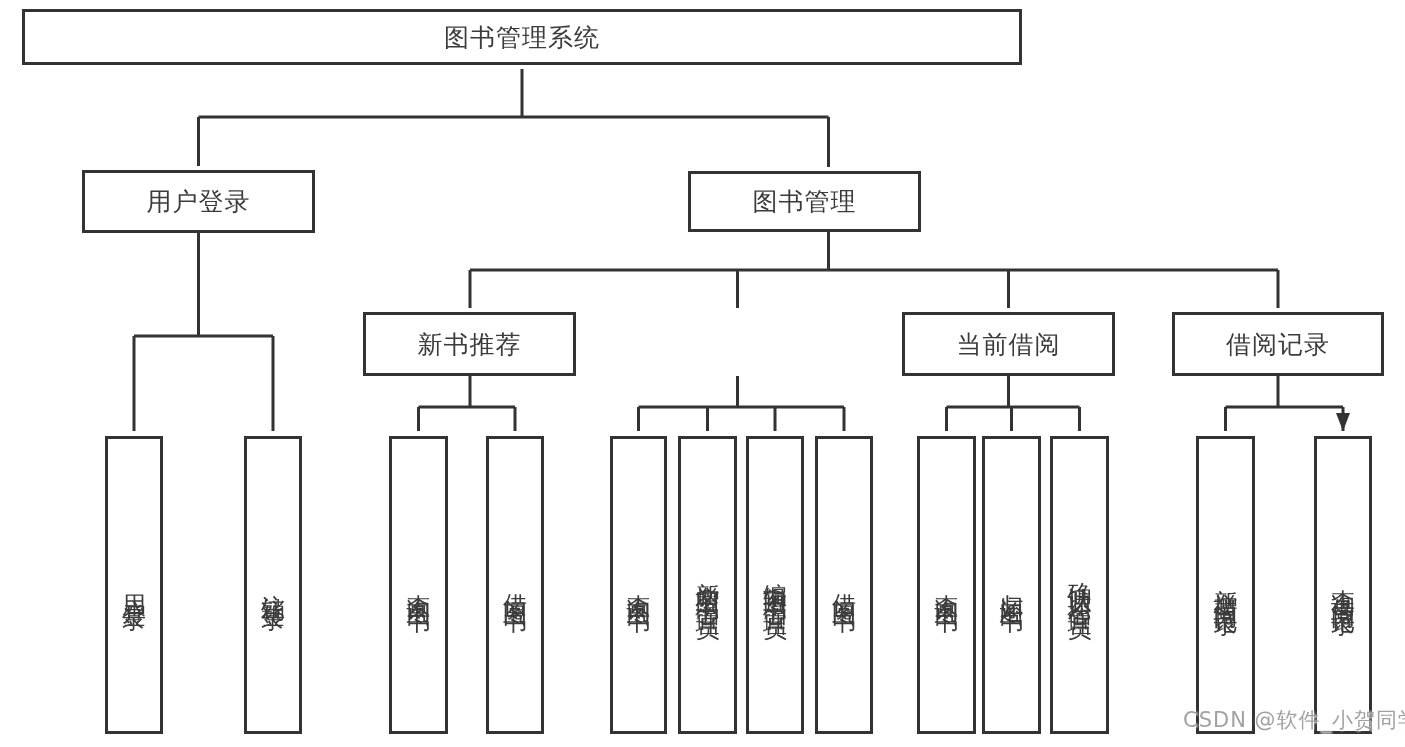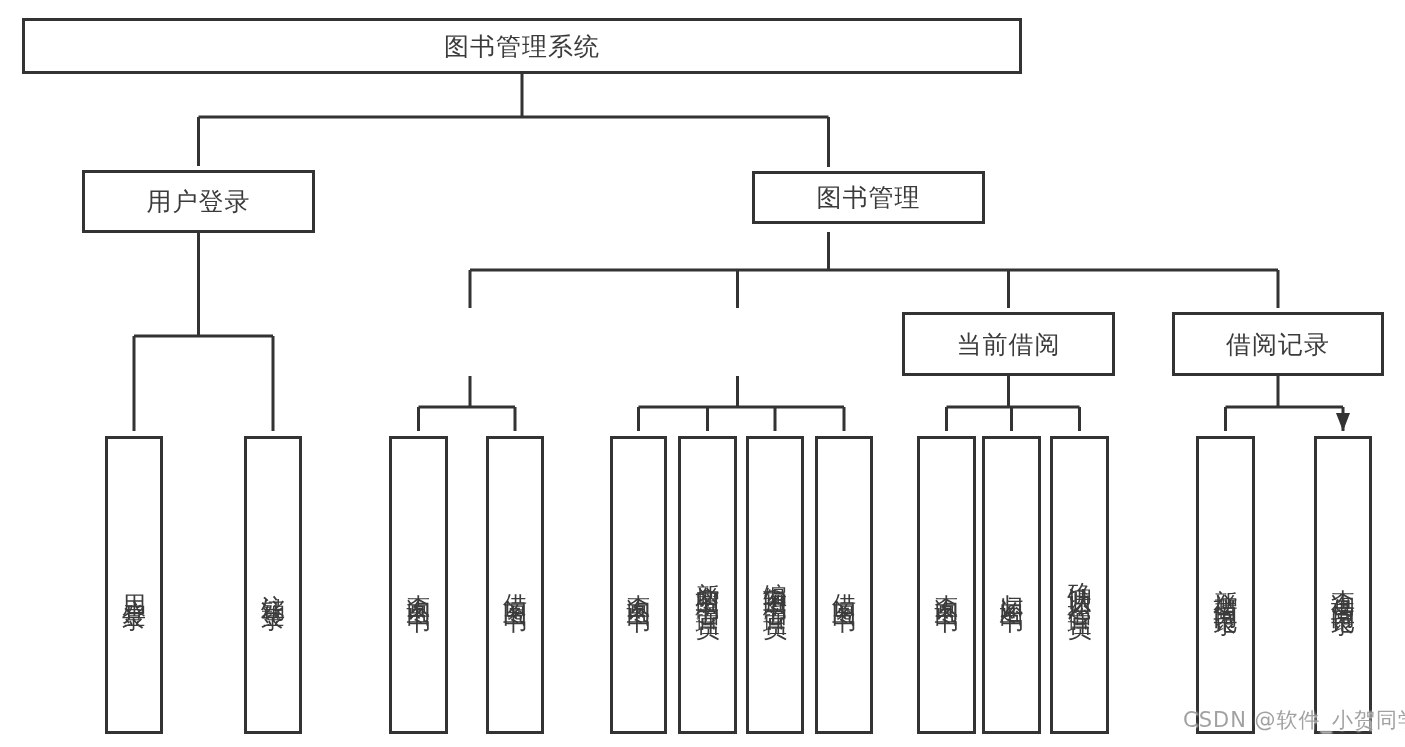--- a/index.html
+++ b/index.html
@@ -80,25 +80,26 @@
 
     <path d="M198.5,117 V166 M828.5,117 V167
              M470,270 V308 M737.5,270 V308 M1008.5,270 V308 M1278,270 V308
              M134,336 V431 M273,336 V431
              M418.5,407 V431 M515,407 V431
              M638.5,407 V431 M707.5,407 V431 M775,407 V431 M844,407 V431
              M946.5,407 V431 M1011.5,407 V431 M1079.5,407 V431
              M1225.5,407 V431 M1343,407 V431" fill="none" stroke="#333333" stroke-width="3" marker-end="url(#arrowhead)"></path>
   </svg>
 
-  <div class="node h-node" style="left:22px; top:18px; width:1000px; height:56px;">图书管理系统</div>
+  <div class="node h-node" style="left:22px; top:9px; width:1000px; height:56px;">图书管理系统</div>
 
   <div class="node h-node" style="left:82px; top:170px; width:233px; height:63px;">用户登录</div>
-  <div class="node h-node" style="left:752px; top:171px; width:233px; height:53px;text-align:center;">图书管理</div>
+  <div class="node h-node" style="left:688px; top:171px; width:233px; height:61px;text-align:center;">图书管理</div>
 
+  <div class="node h-node" style="left:363px; top:312px; width:213px; height:64px;">新书推荐</div>
   <div class="node h-node" style="left:1172px; top:312px; width:212px; height:64px;">借阅记录</div>
   <div class="node h-node" style="left:902px; top:312px; width:213px; height:64px;">当前借阅</div>
 
   <div class="node v-node" style="left:105px; top:436px; width:58px; height:298px;">用户登录</div>
   <div class="node v-node" style="left:244px; top:436px; width:58px; height:298px;">注销登录</div>
 
   <div class="node v-node" style="left:389px; top:436px; width:59px; height:298px;">查询图书</div>
   <div class="node v-node" style="left:486px; top:436px; width:58px; height:298px;">借阅图书</div>
 
   <div class="node v-node" style="left:610px; top:436px; width:57px; height:298px;">查询图书</div>

